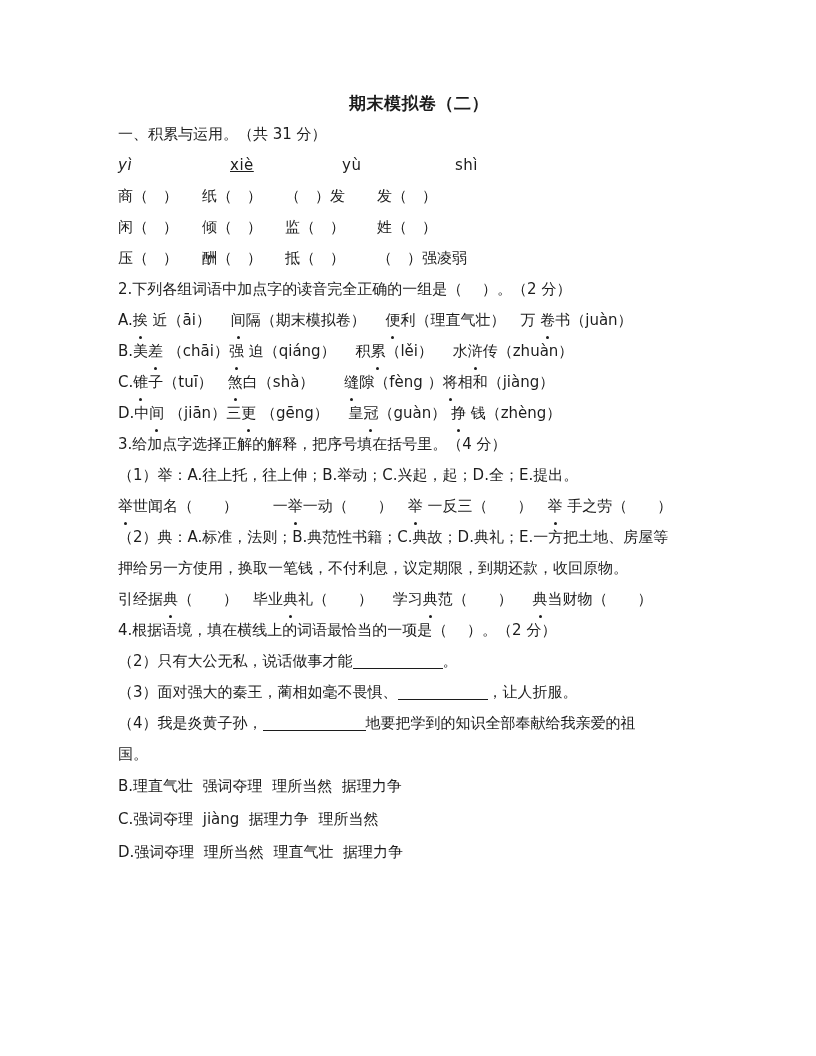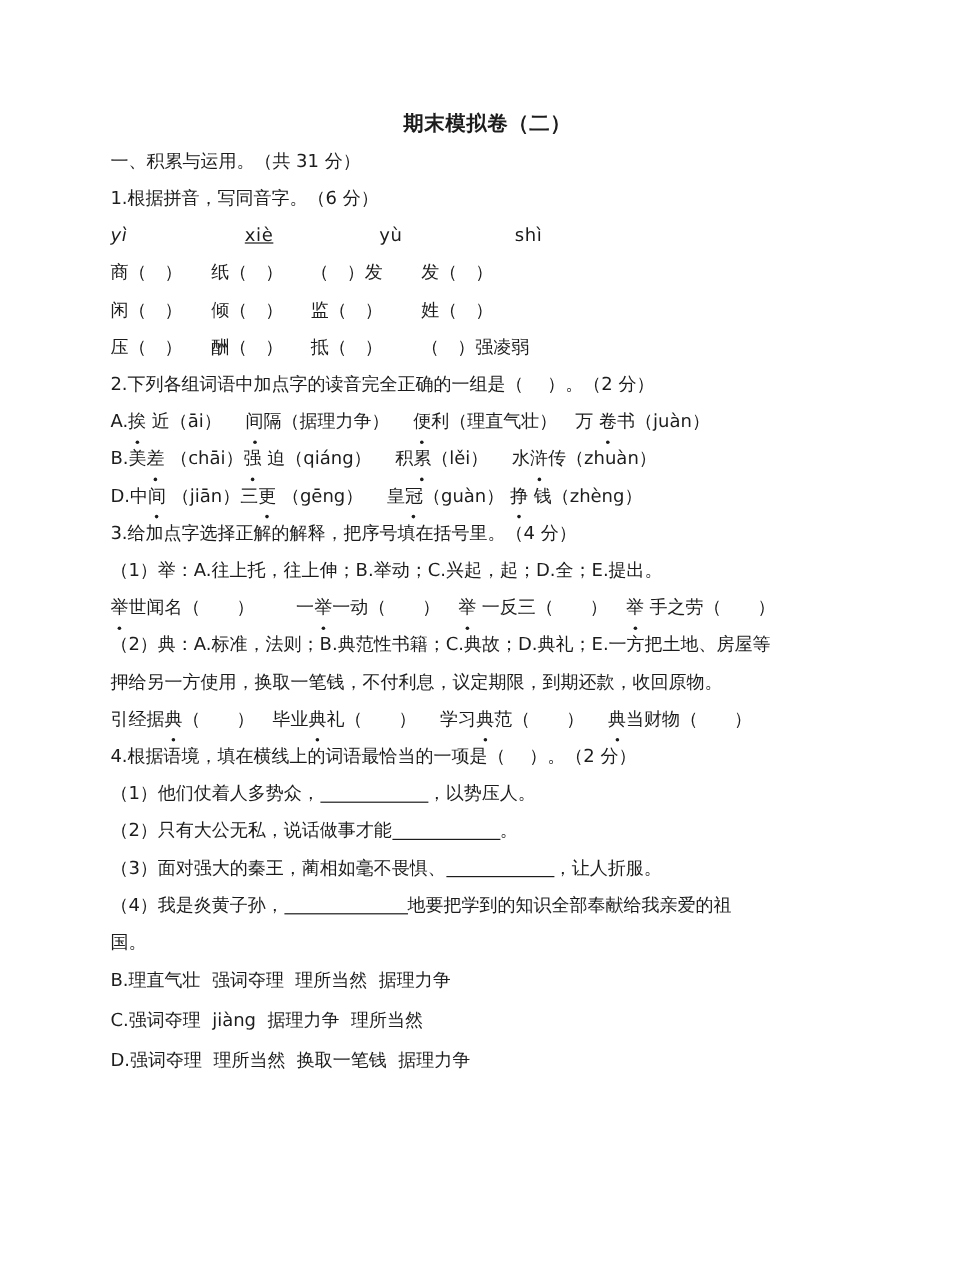--- a/index.html
+++ b/index.html
@@ -1,19 +1,19 @@
 <!DOCTYPE html>
 <html><head>
 <meta charset="utf-8">
 <style>
   html,body{margin:0;padding:0;background:#ffffff;}
   .page{
     width:816px;height:1056px;box-sizing:border-box;
     background:#ffffff;color:#1c1c1c;
-    padding:88px 96px 0 92px;
+    padding:88px 96px 0 118px;
     font-family:"DejaVu Sans","Liberation Sans",sans-serif;
     font-size:15px;
     overflow:hidden;
   }
   .title{
     font-size:17px;font-weight:bold;text-align:center;
     line-height:31px;min-height:31px;margin:0;
     letter-spacing:0.5px;
   }
   .line{
@@ -35,38 +35,37 @@
     vertical-align:-3px;
   }
 </style>
 </head>
 <body>
 
 <div class="page">
   <h1 class="title">期末模拟卷（二）</h1>
   <div>
       <div class="line"><span>一、积累与运用。（共 31 分）</span></div>
-      <div class="line"><span>1.根据拼音，写同音字。（6 分）</span></div>
       <div class="line pinyin"><span class="cell" style="width: 112px; font-style: italic;">yì</span><span class="cell" style="width: 112px; text-decoration: underline;">xiè</span><span class="cell" style="width: 113px;">yù</span><span>shì</span></div>
       <div class="line"><span class="cell" style="width: 84px;">商（　）</span><span class="cell" style="width: 83px;">纸（　）</span><span class="cell" style="width: 92px;">（　）发</span><span>发（　）</span></div>
       <div class="line"><span class="cell" style="width: 84px;">闲（　）</span><span class="cell" style="width: 83px;">倾（　）</span><span class="cell" style="width: 92px;">监（　）</span><span>姓（　）</span></div>
       <div class="line"><span class="cell" style="width: 84px;">压（　）</span><span class="cell" style="width: 83px;">酬（　）</span><span class="cell" style="width: 92px;">抵（　）</span><span>（　）强凌弱</span></div>
       <div class="line"><span>2.下列各组词语中加点字的读音完全正确的一组是（　 ）。（2 分）</span></div>
-      <div class="line"><span>A.</span><span class="dot">挨</span><span> 近（āi）　 </span><span class="dot">间</span><span>隔（据理力争）　 </span><span class="dot">便</span><span>利（理直气壮）　万 </span><span class="dot">卷</span><span>书（juàn）</span></div>
+      <div class="line"><span>A.</span><span class="dot">挨</span><span> 近（āi）　 </span><span class="dot">间</span><span>隔（期末模拟卷）　 </span><span class="dot">便</span><span>利（理直气壮）　万 </span><span class="dot">卷</span><span>书（juàn）</span></div>
       <div class="line"><span>B.美</span><span class="dot">差</span><span> （chāi）</span><span class="dot">强</span><span> 迫（qiáng）　 积</span><span class="dot">累</span><span>（lěi）　 水</span><span class="dot">浒</span><span>传（zhuàn）</span></div>
+      <div class="line"><span>C.</span><span class="dot">锥</span><span>子（tuī）　</span><span class="dot">煞</span><span>白（shà）　　</span><span class="dot">缝</span><span>隙（fèng ）</span><span class="dot">将</span><span>相和（jiàng）</span></div>
       <div class="line"><span>D.中</span><span class="dot">间</span><span> （jiān）三</span><span class="dot">更</span><span> （gēng）　 皇</span><span class="dot">冠</span><span>（guàn） </span><span class="dot">挣</span><span> 钱（zhèng）</span></div>
       <div class="line"><span>3.给加点字选择正解的解释，把序号填在括号里。（4 分）</span></div>
       <div class="line"><span>（1）举：A.往上托，往上伸；B.举动；C.兴起，起；D.全；E.提出。</span></div>
       <div class="line"><span class="dot">举</span><span>世闻名（　　）　　 一</span><span class="dot">举</span><span>一动（　　）　</span><span class="dot">举</span><span> 一反三（　　）　</span><span class="dot">举</span><span> 手之劳（　　）</span></div>
       <div class="line"><span>（2）典：A.标准，法则；B.典范性书籍；C.典故；D.典礼；E.一方把土地、房屋等</span></div>
       <div class="line"><span>押给另一方使用，换取一笔钱，不付利息，议定期限，到期还款，收回原物。</span></div>
       <div class="line"><span>引经据</span><span class="dot">典</span><span>（　　）　毕业</span><span class="dot">典</span><span>礼（　　）　 学习</span><span class="dot">典</span><span>范（　　）　 </span><span class="dot">典</span><span>当财物（　　）</span></div>
       <div class="line"><span>4.根据语境，填在横线上的词语最恰当的一项是（　 ）。（2 分）</span></div>
-      <div class="line"><span>（1）他们仗着人多势众，</span><span class="blank" style="width: 90px;"></span><span>，以势压人。</span></div>
       <div class="line"><span>（2）只有大公无私，说话做事才能</span><span class="blank" style="width: 90px;"></span><span>。</span></div>
       <div class="line"><span>（3）面对强大的秦王，蔺相如毫不畏惧、</span><span class="blank" style="width: 90px;"></span><span>，让人折服。</span></div>
       <div class="line"><span>（4）我是炎黄子孙，</span><span class="blank" style="width: 103px;"></span><span>地要把学到的知识全部奉献给我亲爱的祖</span></div>
       <div class="line"><span>国。</span></div>
       <div class="line opt"><span>B.理直气壮  强词夺理  理所当然  据理力争</span></div>
       <div class="line opt"><span>C.强词夺理  jiàng  据理力争  理所当然</span></div>
-      <div class="line opt"><span>D.强词夺理  理所当然  换取一笔钱  据理力争</span></div>
+      <div class="line opt"><span>D.强词夺理  理所当然  理直气壮  据理力争</span></div>
     </div>
 </div>
 
 </body></html>

